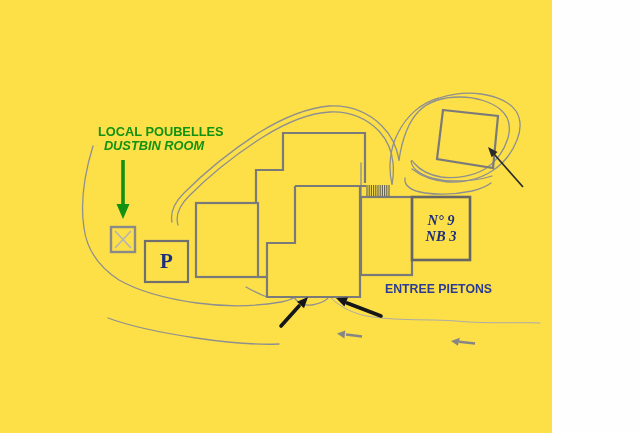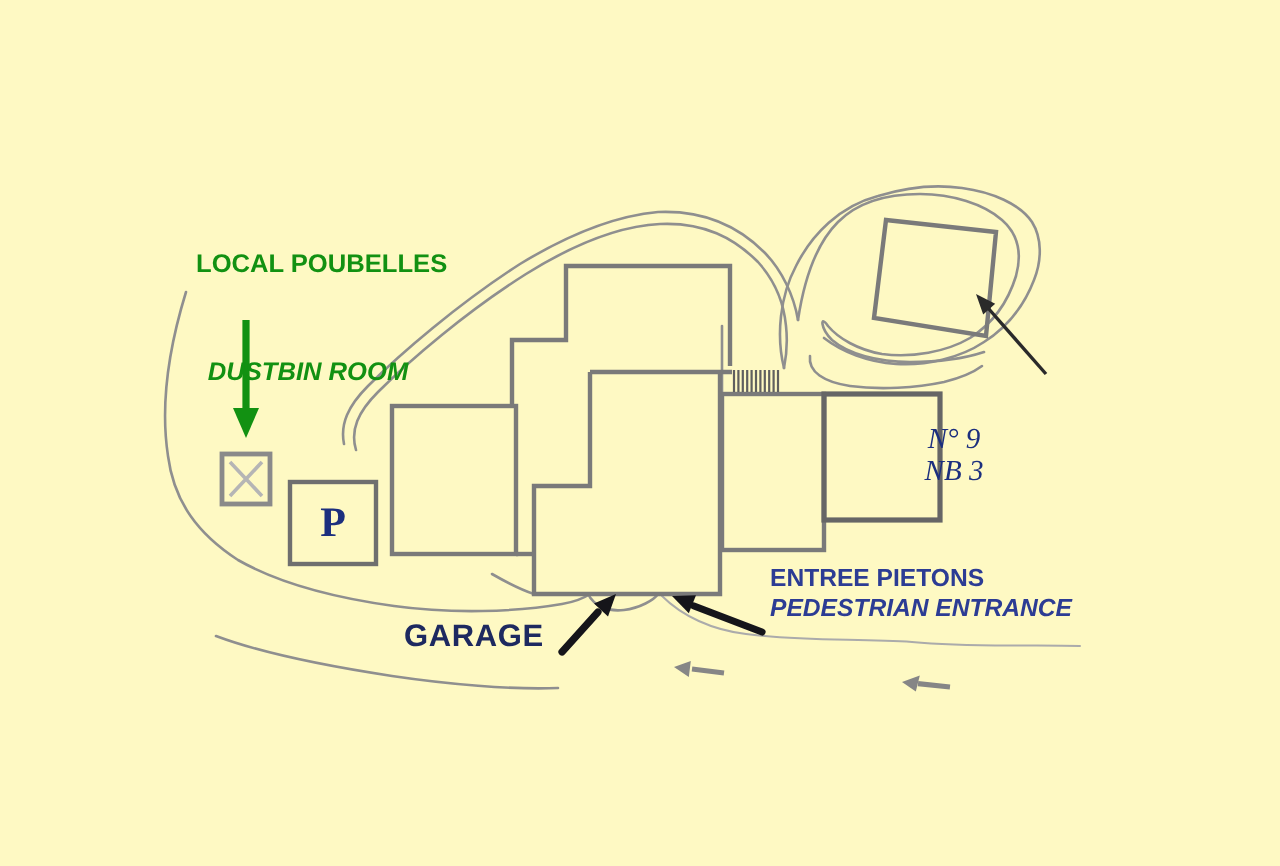--- a/index.html
+++ b/index.html
@@ -1,35 +1,35 @@
 <!DOCTYPE html>
 <html style="--label-green: #129112; --label-navy: #2c3c94; --label-dark-navy: #1d2960; --label-serif-navy: #1c2f7e; --drawing-gray: #7a7a7a; --road-gray: #8f8f8f; --arrow-black: #15151a;"><head>
 <meta charset="utf-8">
 <style>
   html,body{margin:0;padding:0;background:#fefefe;}
   .stage{
-    position:relative;width:640px;height:433px;background:#fef9c3;
+    position:relative;width:552px;height:433px;background:#fde047;
     overflow:hidden;font-family:"Liberation Sans",sans-serif;
   }
   .stage svg{position:absolute;left:0;top:0;}
   .lbl{position:absolute;white-space:nowrap;}
   .lbl-dustbin{
     left:98px;top:125px;width:112px;text-align:center;
     color:var(--label-green);font-weight:700;font-size:12.8px;line-height:13.5px;
   }
-  .lbl-dustbin .en{font-style:italic;margin-top:40px;}
+  .lbl-dustbin .en{font-style:italic;}
   .lbl-p{
     left:145px;top:241px;width:43px;height:41px;display:flex;align-items:center;justify-content:center;
     font-family:"Liberation Serif",serif;font-weight:700;font-size:21px;color:var(--label-serif-navy);
   }
   .lbl-n9{
     left:412px;top:199px;width:58px;height:58px;display:flex;flex-direction:column;
     align-items:center;justify-content:center;
-    font-family:"Liberation Serif",serif;font-style:italic;font-weight:400;
-    font-size:14.5px;line-height:16.5px;color:var(--label-serif-navy);margin-left:36px;
+    font-family:"Liberation Serif",serif;font-style:italic;font-weight:700;
+    font-size:14.5px;line-height:16.5px;color:var(--label-serif-navy);
   }
   .lbl-casier{
     left:478px;top:190px;width:74px;text-align:center;
     font-family:"Liberation Serif",serif;font-size:13.5px;line-height:15.5px;
     color:var(--label-serif-navy);
   }
   .lbl-garage{
     left:202px;top:310px;font-weight:700;font-size:15.5px;letter-spacing:.3px;
     color:var(--label-dark-navy);
   }
@@ -125,20 +125,18 @@
   <div class="lbl lbl-p">P</div>
 
   <div class="lbl lbl-n9">
     <div>N° 9</div>
     <div>NB 3</div>
   </div>
 
   <div class="lbl lbl-casier">
   </div>
 
-  <div class="lbl lbl-garage">GARAGE</div>
 
   <div class="lbl lbl-entree">
     <div class="fr">ENTREE PIETONS</div>
-    <div class="en">PEDESTRIAN ENTRANCE</div>
   </div>
 
 </div>
 
 </body></html>

